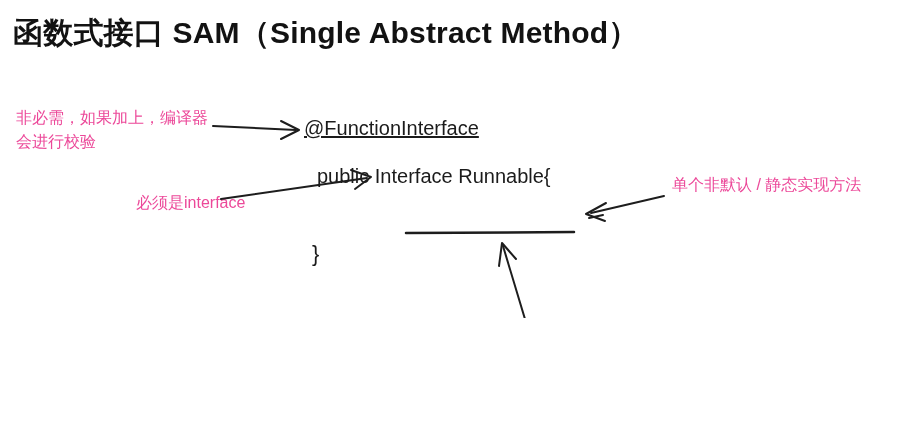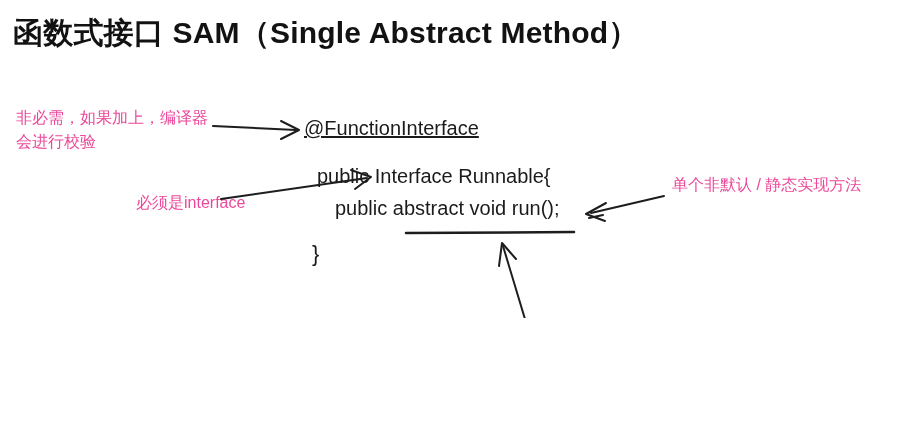--- a/index.html
+++ b/index.html
@@ -80,21 +80,20 @@
   </div>
 
   <div class="abs note note-interface">必须是interface</div>
 
   <div class="abs note note-method">单个非默认 / 静态实现方法</div>
 
   <div class="abs code code-annotation">@FunctionInterface</div>
 
   <div class="abs code code-interface">public Interface Runnable{</div>
 
-  <div class="abs code code-method">public abstract void run();</div>
 
   <div class="abs code code-brace">}</div>
 
   <div class="abs code code-lambda">Runnable r = () -&gt; System.out.println("hello");</div>
 
 
   <svg class="overlay" viewBox="0 0 923 442" xmlns="http://www.w3.org/2000/svg">
 
     <g>
       <line x1="213" y1="126" x2="296" y2="130"></line>

